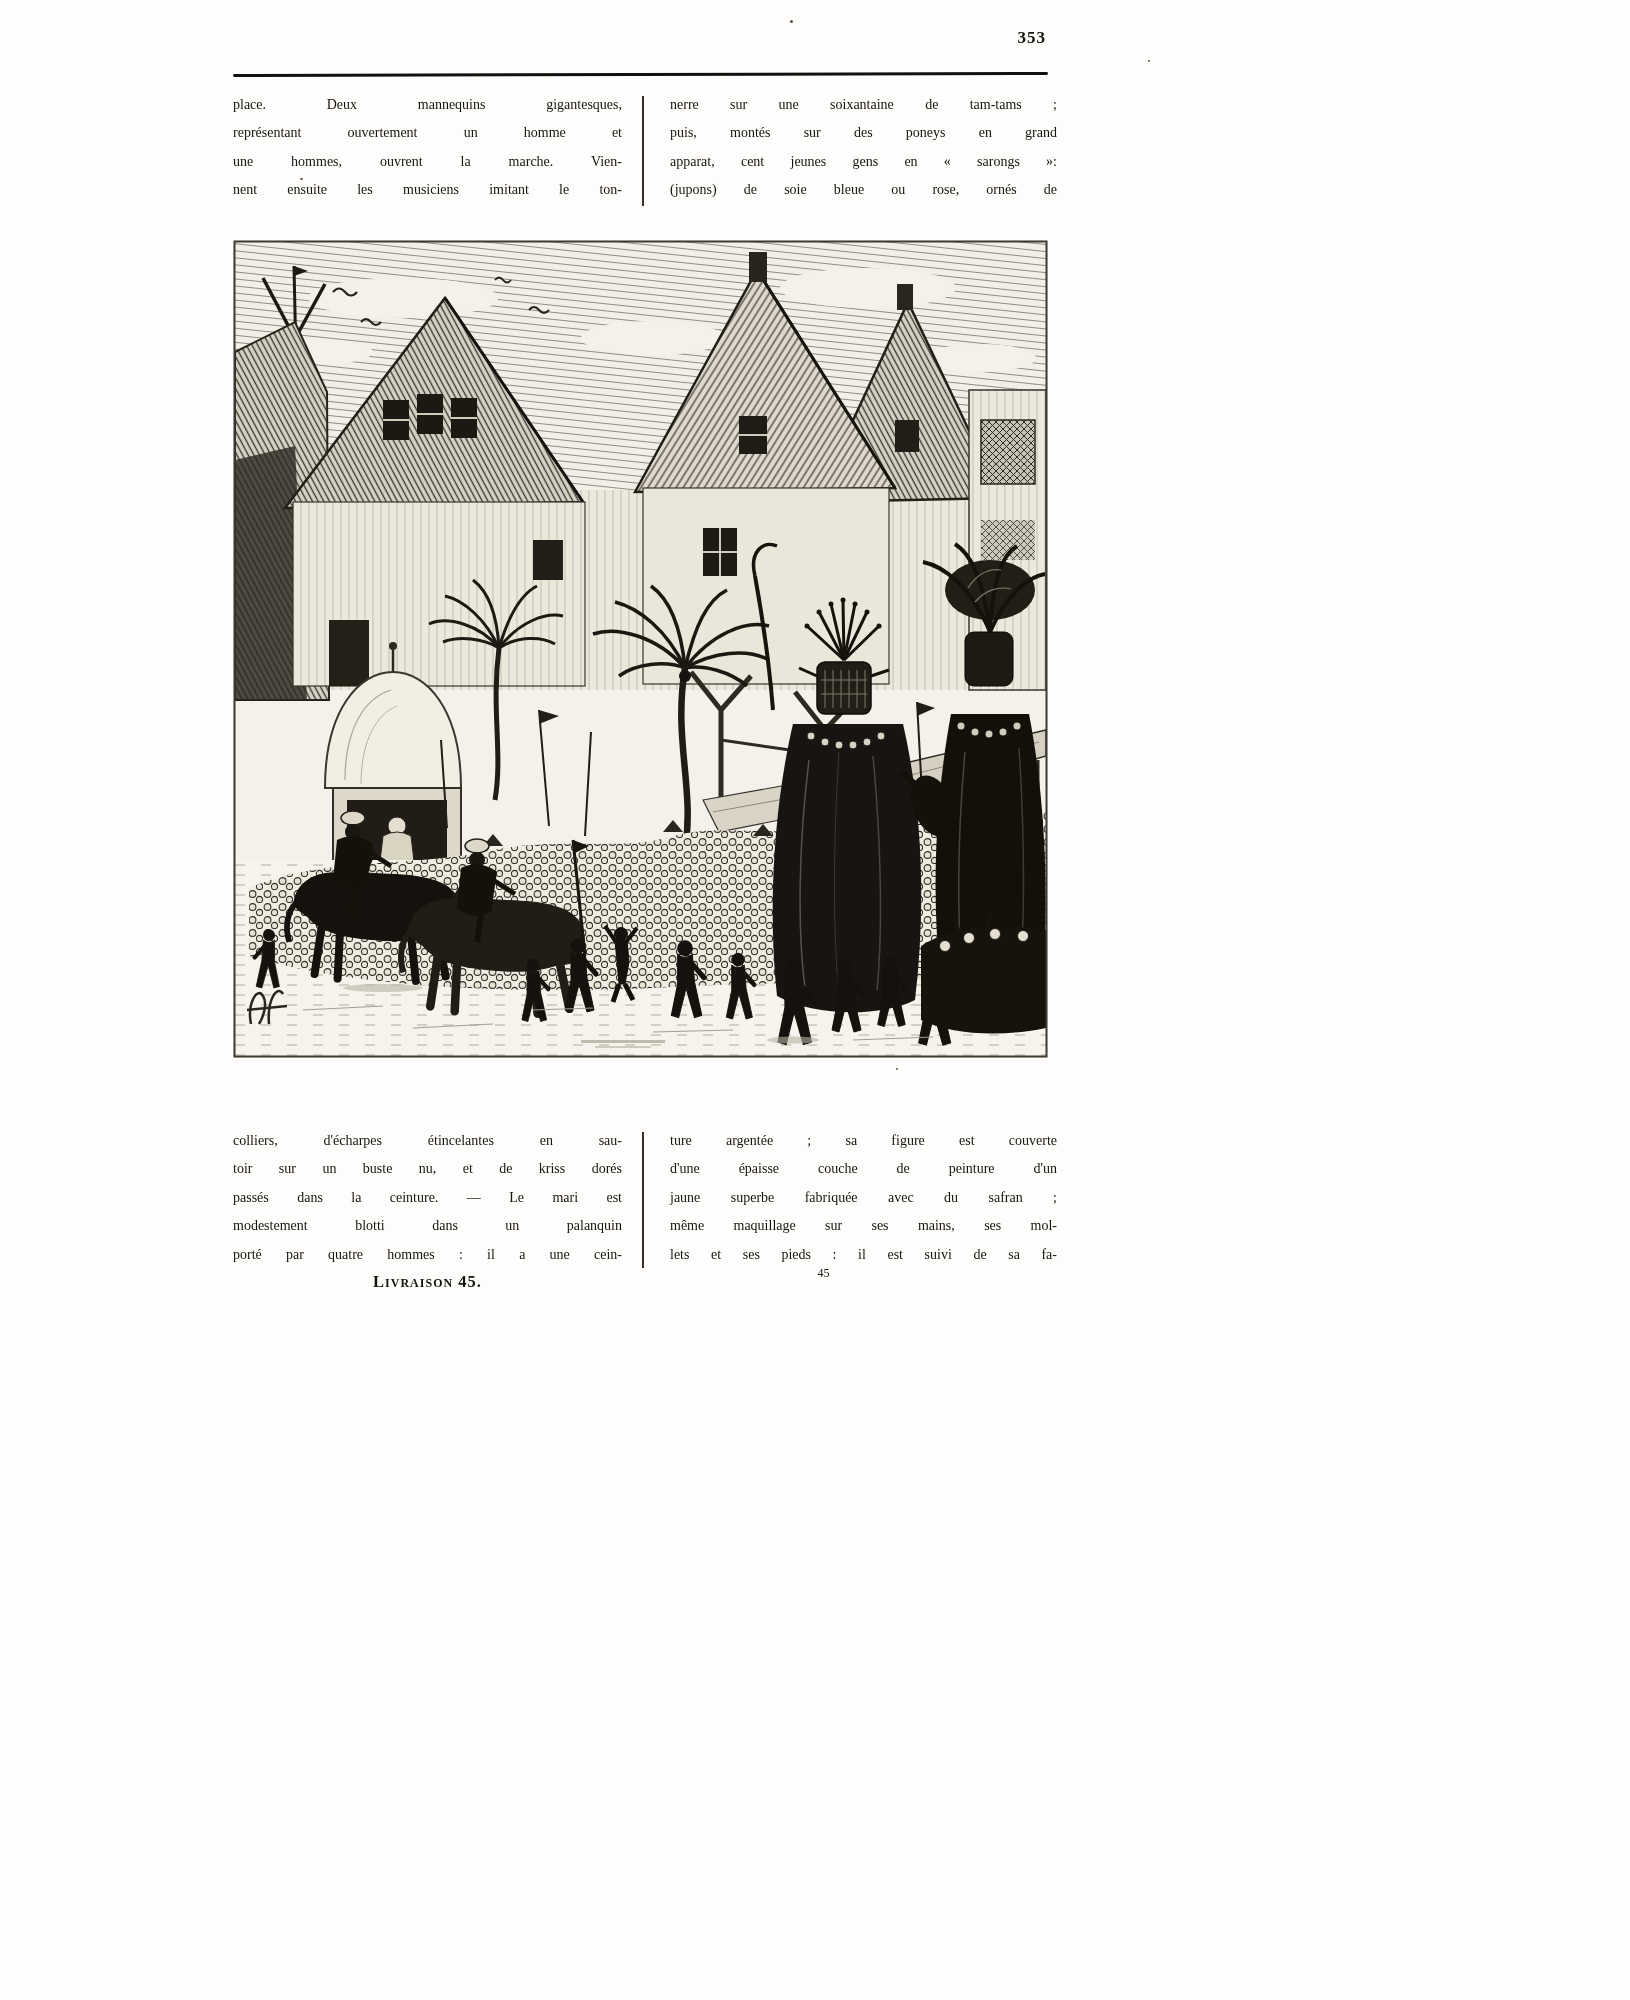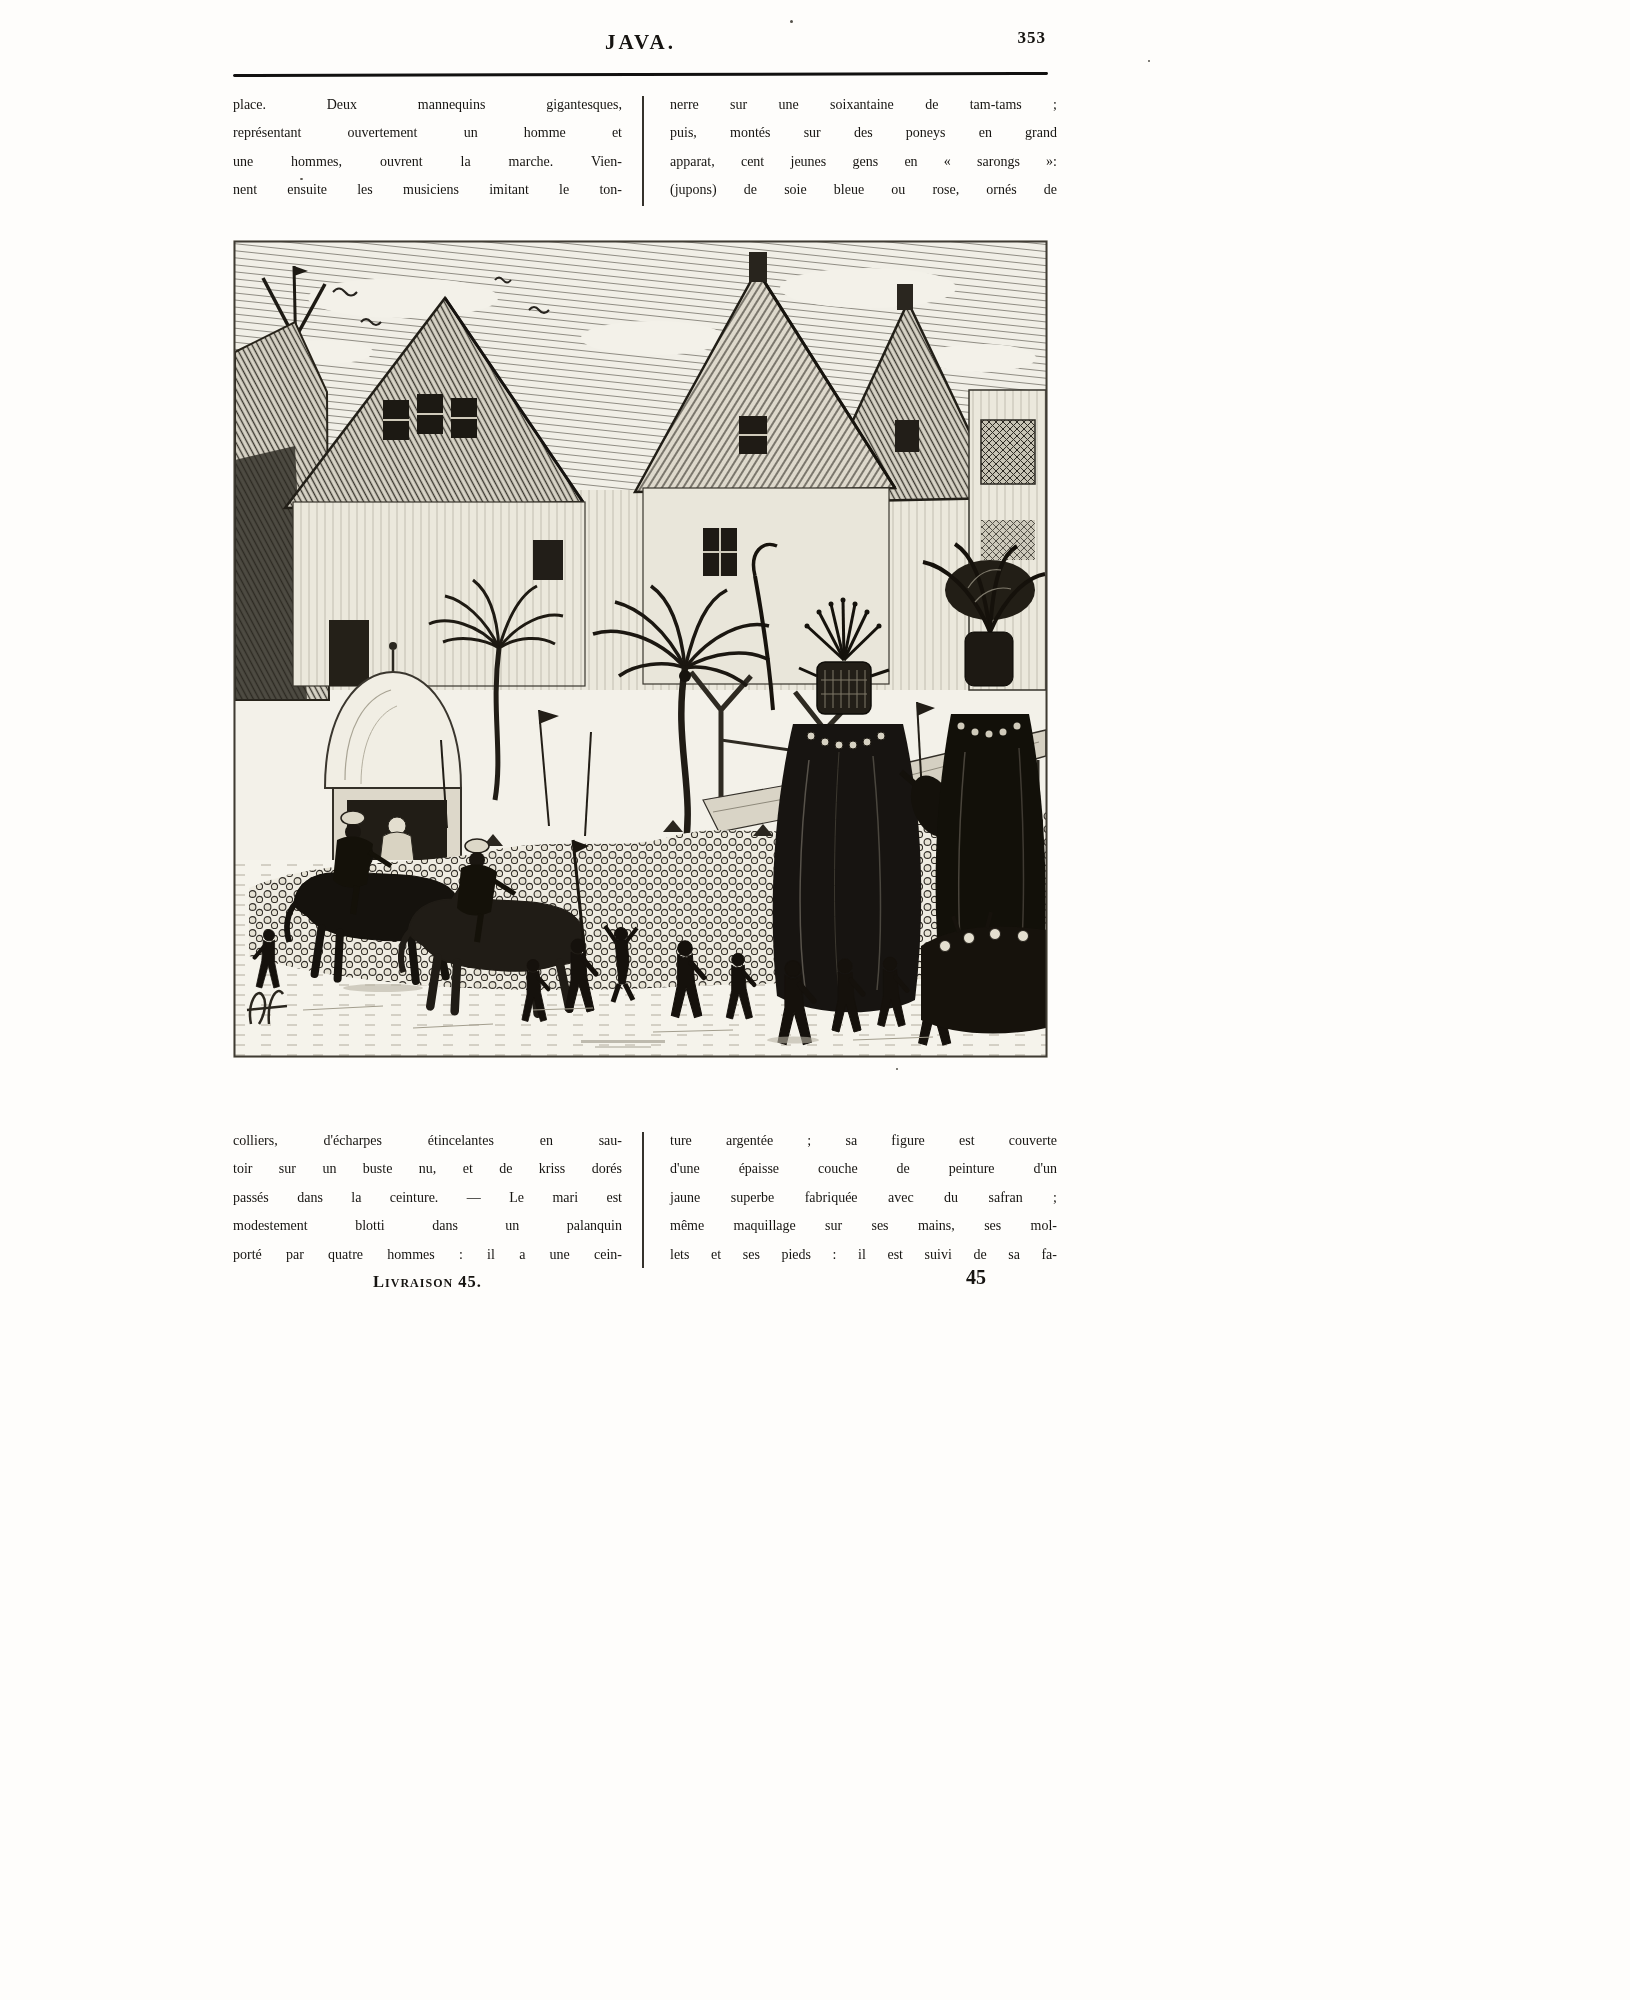--- a/index.html
+++ b/index.html
@@ -49,37 +49,36 @@
     text-align: center; font-size: 17px; font-weight: bold; letter-spacing: 0.4px;
   }
 
   .livraison-mark {
     position: absolute; top: 1272px; left: 0; width: 389px;
     text-align: center; font-size: 16.5px; font-weight: bold;
     font-variant: small-caps; letter-spacing: 1px;
   }
   .sheet-number {
     position: absolute; top: 1266px; left: 428px; width: 387px;
-    text-align: right; padding-right: 62px; box-sizing: border-box;
-    font-size: 20px; font-weight: bold;
+    text-align: center; padding-right: 62px; box-sizing: border-box;
+    font-size: 12px; font-weight: normal;
   }
 
   .speck { position: absolute; background: #55524b; border-radius: 50%; }
   .speck-1 { left: 790px;  top: 20px;   width: 3px; height: 3px; }
   .speck-2 { left: 1148px; top: 60px;   width: 2px; height: 2px; }
   .speck-3 { left: 300px;  top: 178px;  width: 3px; height: 2px; }
   .speck-4 { left: 896px;  top: 1068px; width: 2px; height: 2px; }
 </style>
 </head>
 <body>
 
 <div class="page">
   <div class="content">
 
-    <div class="running-head">JAVA.</div>
     <div class="page-number">353</div>
     <div class="header-rule"></div>
 
     <div class="colblock col-left top-block">
       <div class="tline">place. Deux mannequins gigantesques,</div>
       <div class="tline">représentant ouvertement un homme et</div>
       <div class="tline">une hommes, ouvrent la marche. Vien-</div>
       <div class="tline">nent ensuite les musiciens imitant le ton-</div>
     </div>
     <div class="column-divider divider-top"></div>

